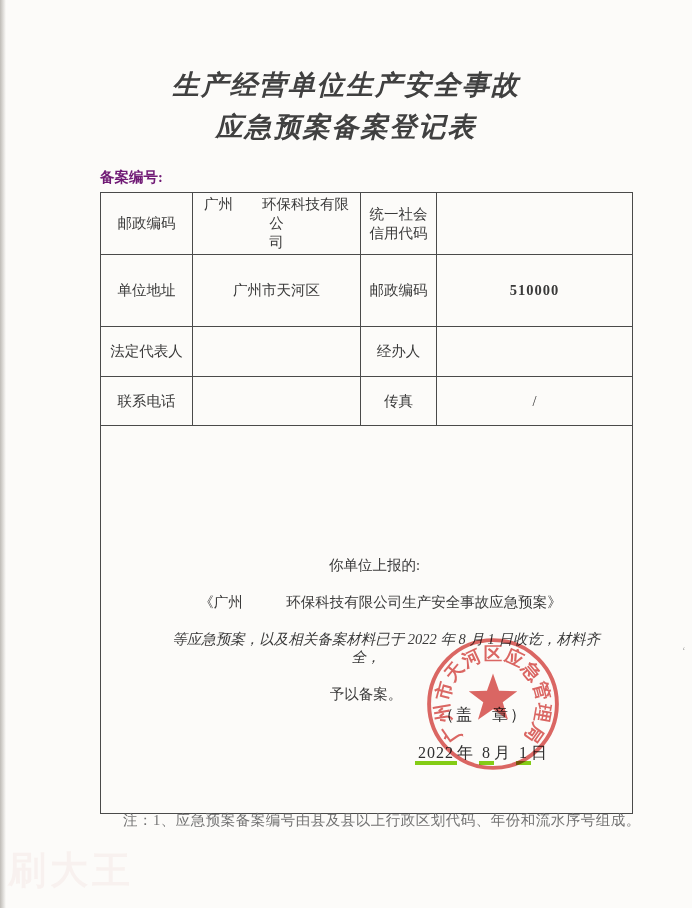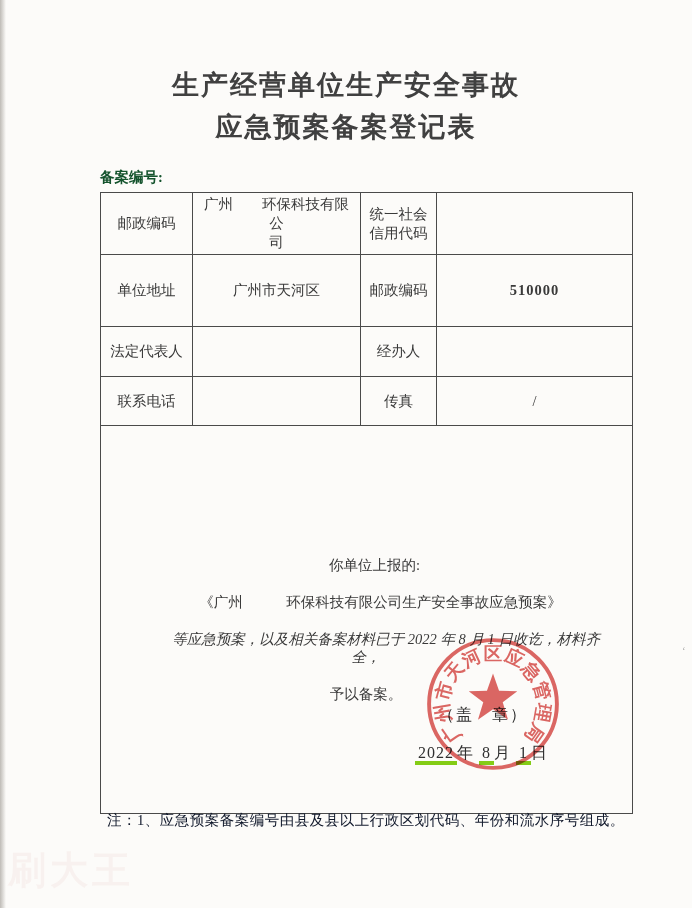--- a/index.html
+++ b/index.html
@@ -17,25 +17,25 @@
   
   .edge-shadow{
     position:absolute;left:0;top:0;bottom:0;width:6px;
     background:linear-gradient(90deg, rgba(140,135,128,0.55), rgba(140,135,128,0.0));
     pointer-events:none;
   }
   .doc-title{
     position:absolute;top:64px;left:0;right:0;
     text-align:center;
     font-size:27px;font-weight:700;color:#404040;
-    letter-spacing:2px;line-height:42px;
+    letter-spacing:2px;line-height:42px;font-style:italic;
   }
   .filing-no{
     position:absolute;left:100px;top:168px;
-    font-size:14.5px;font-weight:600;color:#14532d;
+    font-size:14.5px;font-weight:600;color:#701a75;
   }
   table.form{
     position:absolute;left:100px;top:192px;
     border-collapse:collapse;table-layout:fixed;
     width:496px;
   }
   table.form td{
     border:1.6px solid #4a4a4a;
     font-size:14.5px;color:#3a3a3a;
     text-align:center;vertical-align:middle;
@@ -83,22 +83,22 @@
     mix-blend-mode:multiply;
     opacity:0.88;
   }
   .stamp text{
     font-size:26px;
     fill:var(--seal-color,#d9534f);
     font-family:"Liberation Serif","DejaVu Serif",serif;
     font-weight:600;
   }
   .footnote{
-    position:absolute;left:107px;top:811px;
-    font-size:14.5px;color:#0f172a;letter-spacing:0.5px;text-align:right;
+    position:absolute;left:123px;top:811px;
+    font-size:14.5px;color:#737373;letter-spacing:0.5px;text-align:right;
   }
   .watermark{
     position:absolute;left:8px;top:845px;
     font-size:38px;font-weight:700;color:#c97d74;
     opacity:0.07;letter-spacing:4px;
     pointer-events:none;
   }
   .edge-artifact{
     position:absolute;left:682px;top:644px;
     font-size:11px;color:#8a8a8a;opacity:0.7;

